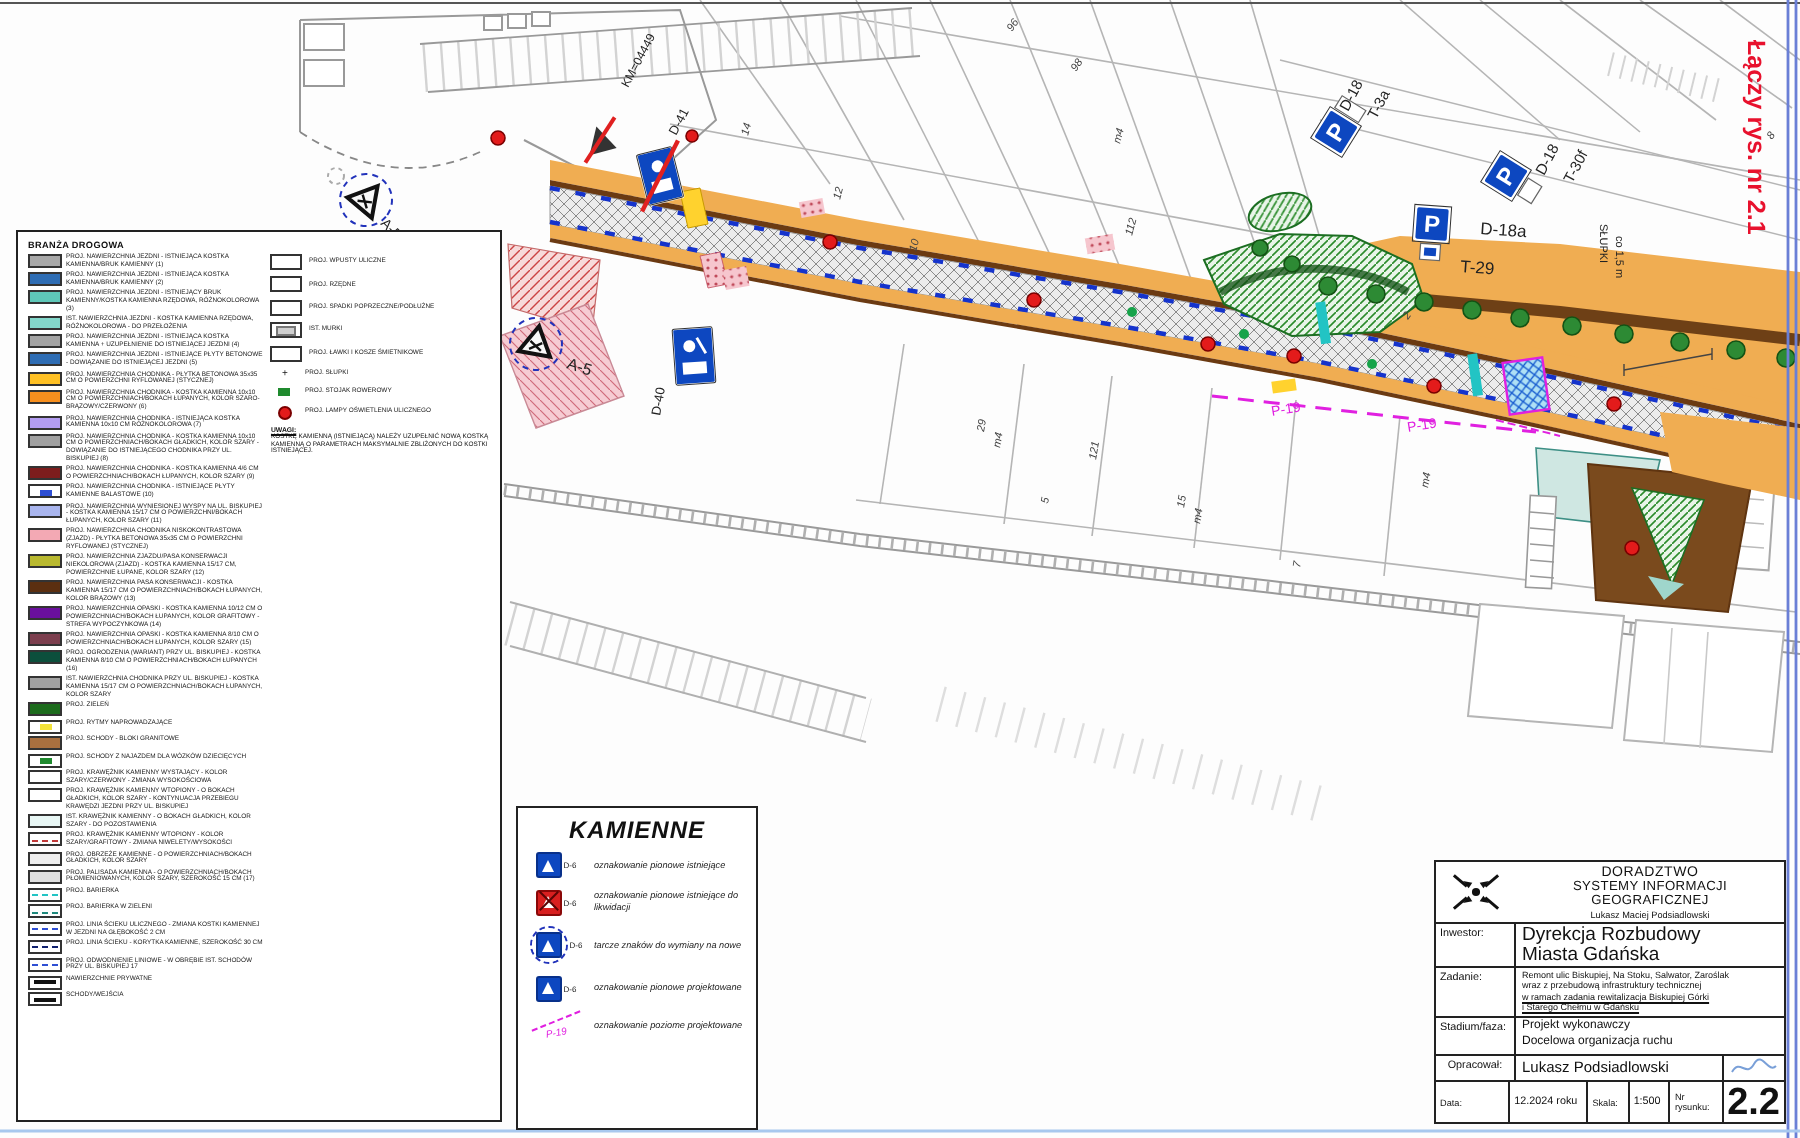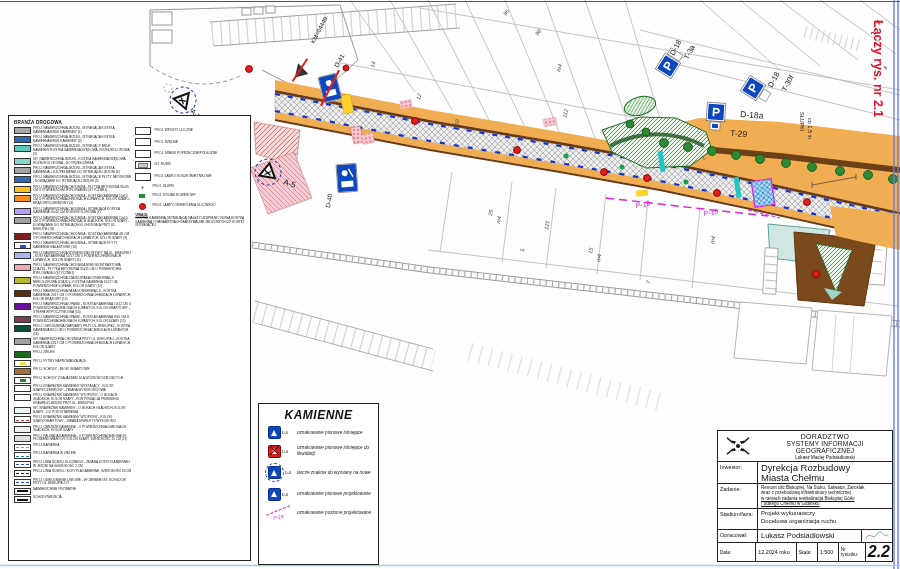--- a/index.html
+++ b/index.html
@@ -66,29 +66,29 @@
   .co1{font-size:7px;letter-spacing:.3px;}
   .co2{font-size:6.6px;letter-spacing:.2px;}
   .co3{font-size:4.6px;margin-top:1px;}
   .tb-inv{height:22px;}
   .inv{font-size:9.5px;line-height:1.1;padding-top:1px;}
   .tb-task{height:26px;}
   .task{font-size:4.5px;line-height:1.22;}
   .task .u{text-decoration:underline;}
   .tb-stage{height:24px;}
   .stage{font-size:6px;line-height:1.3;padding-top:1px;}
-  .tb-auth{height:15px;align-items:stretch;}
+  .tb-auth{height:15px;align-items:stretch;text-align:center;}
   .auth{font-size:7.5px;display:flex;align-items:center;}
   .sig{width:30px;border-left:1px solid #222;display:flex;align-items:center;justify-content:center;}
   .tb-data{flex:1;align-items:stretch;}
   .dcell{border-right:1px solid #222;padding:1px 2px;box-sizing:border-box;display:flex;flex-direction:column;justify-content:center;}
   .dcell:last-child{border-right:none;}
   .dlab{font-size:4.6px;}
   .dval{font-size:5.4px;}
-  .num{font-size:16px;font-weight:bold;line-height:1;display:flex;align-items:center;justify-content:center;font-style:italic;}
+  .num{font-size:19px;font-weight:bold;line-height:1;display:flex;align-items:center;justify-content:center;}
 </style>
 </head>
 <body>
 
 <svg id="map-svg" width="900" height="569" viewBox="0 0 900 569">
   <defs>
     <pattern id="xh" width="6" height="6" patternUnits="userSpaceOnUse">
       <rect width="6" height="6" fill="#ececec"></rect>
       <path d="M0 0 L6 6 M6 0 L0 6" stroke="#8a8a8a" stroke-width="0.5"></path>
     </pattern>
@@ -676,21 +676,21 @@
     <div class="tb-val tb-co">
       <div class="co1">DORADZTWO</div>
       <div class="co2">SYSTEMY INFORMACJI GEOGRAFICZNEJ</div>
       <div class="co3">Lukasz Maciej Podsiadlowski</div>
     </div>
   </div>
   <div class="tb-row tb-inv">
     <div class="tb-lab">Inwestor:</div>
     <div class="tb-val inv">
       <div>Dyrekcja Rozbudowy</div>
-      <div>Miasta Chełmu</div>
+      <div>Miasta Gdańska</div>
     </div>
   </div>
   <div class="tb-row tb-task">
     <div class="tb-lab">Zadanie:</div>
     <div class="tb-val task">
       <div>Remont ulic Biskupiej, Na Stoku, Salwator, Zaroślak</div>
       <div>wraz z przebudową infrastruktury technicznej</div>
       <div class="u">w ramach zadania rewitalizacja Biskupiej Górki</div>
       <div class="u">i Starego Chełmu w Gdańsku</div>
     </div>

